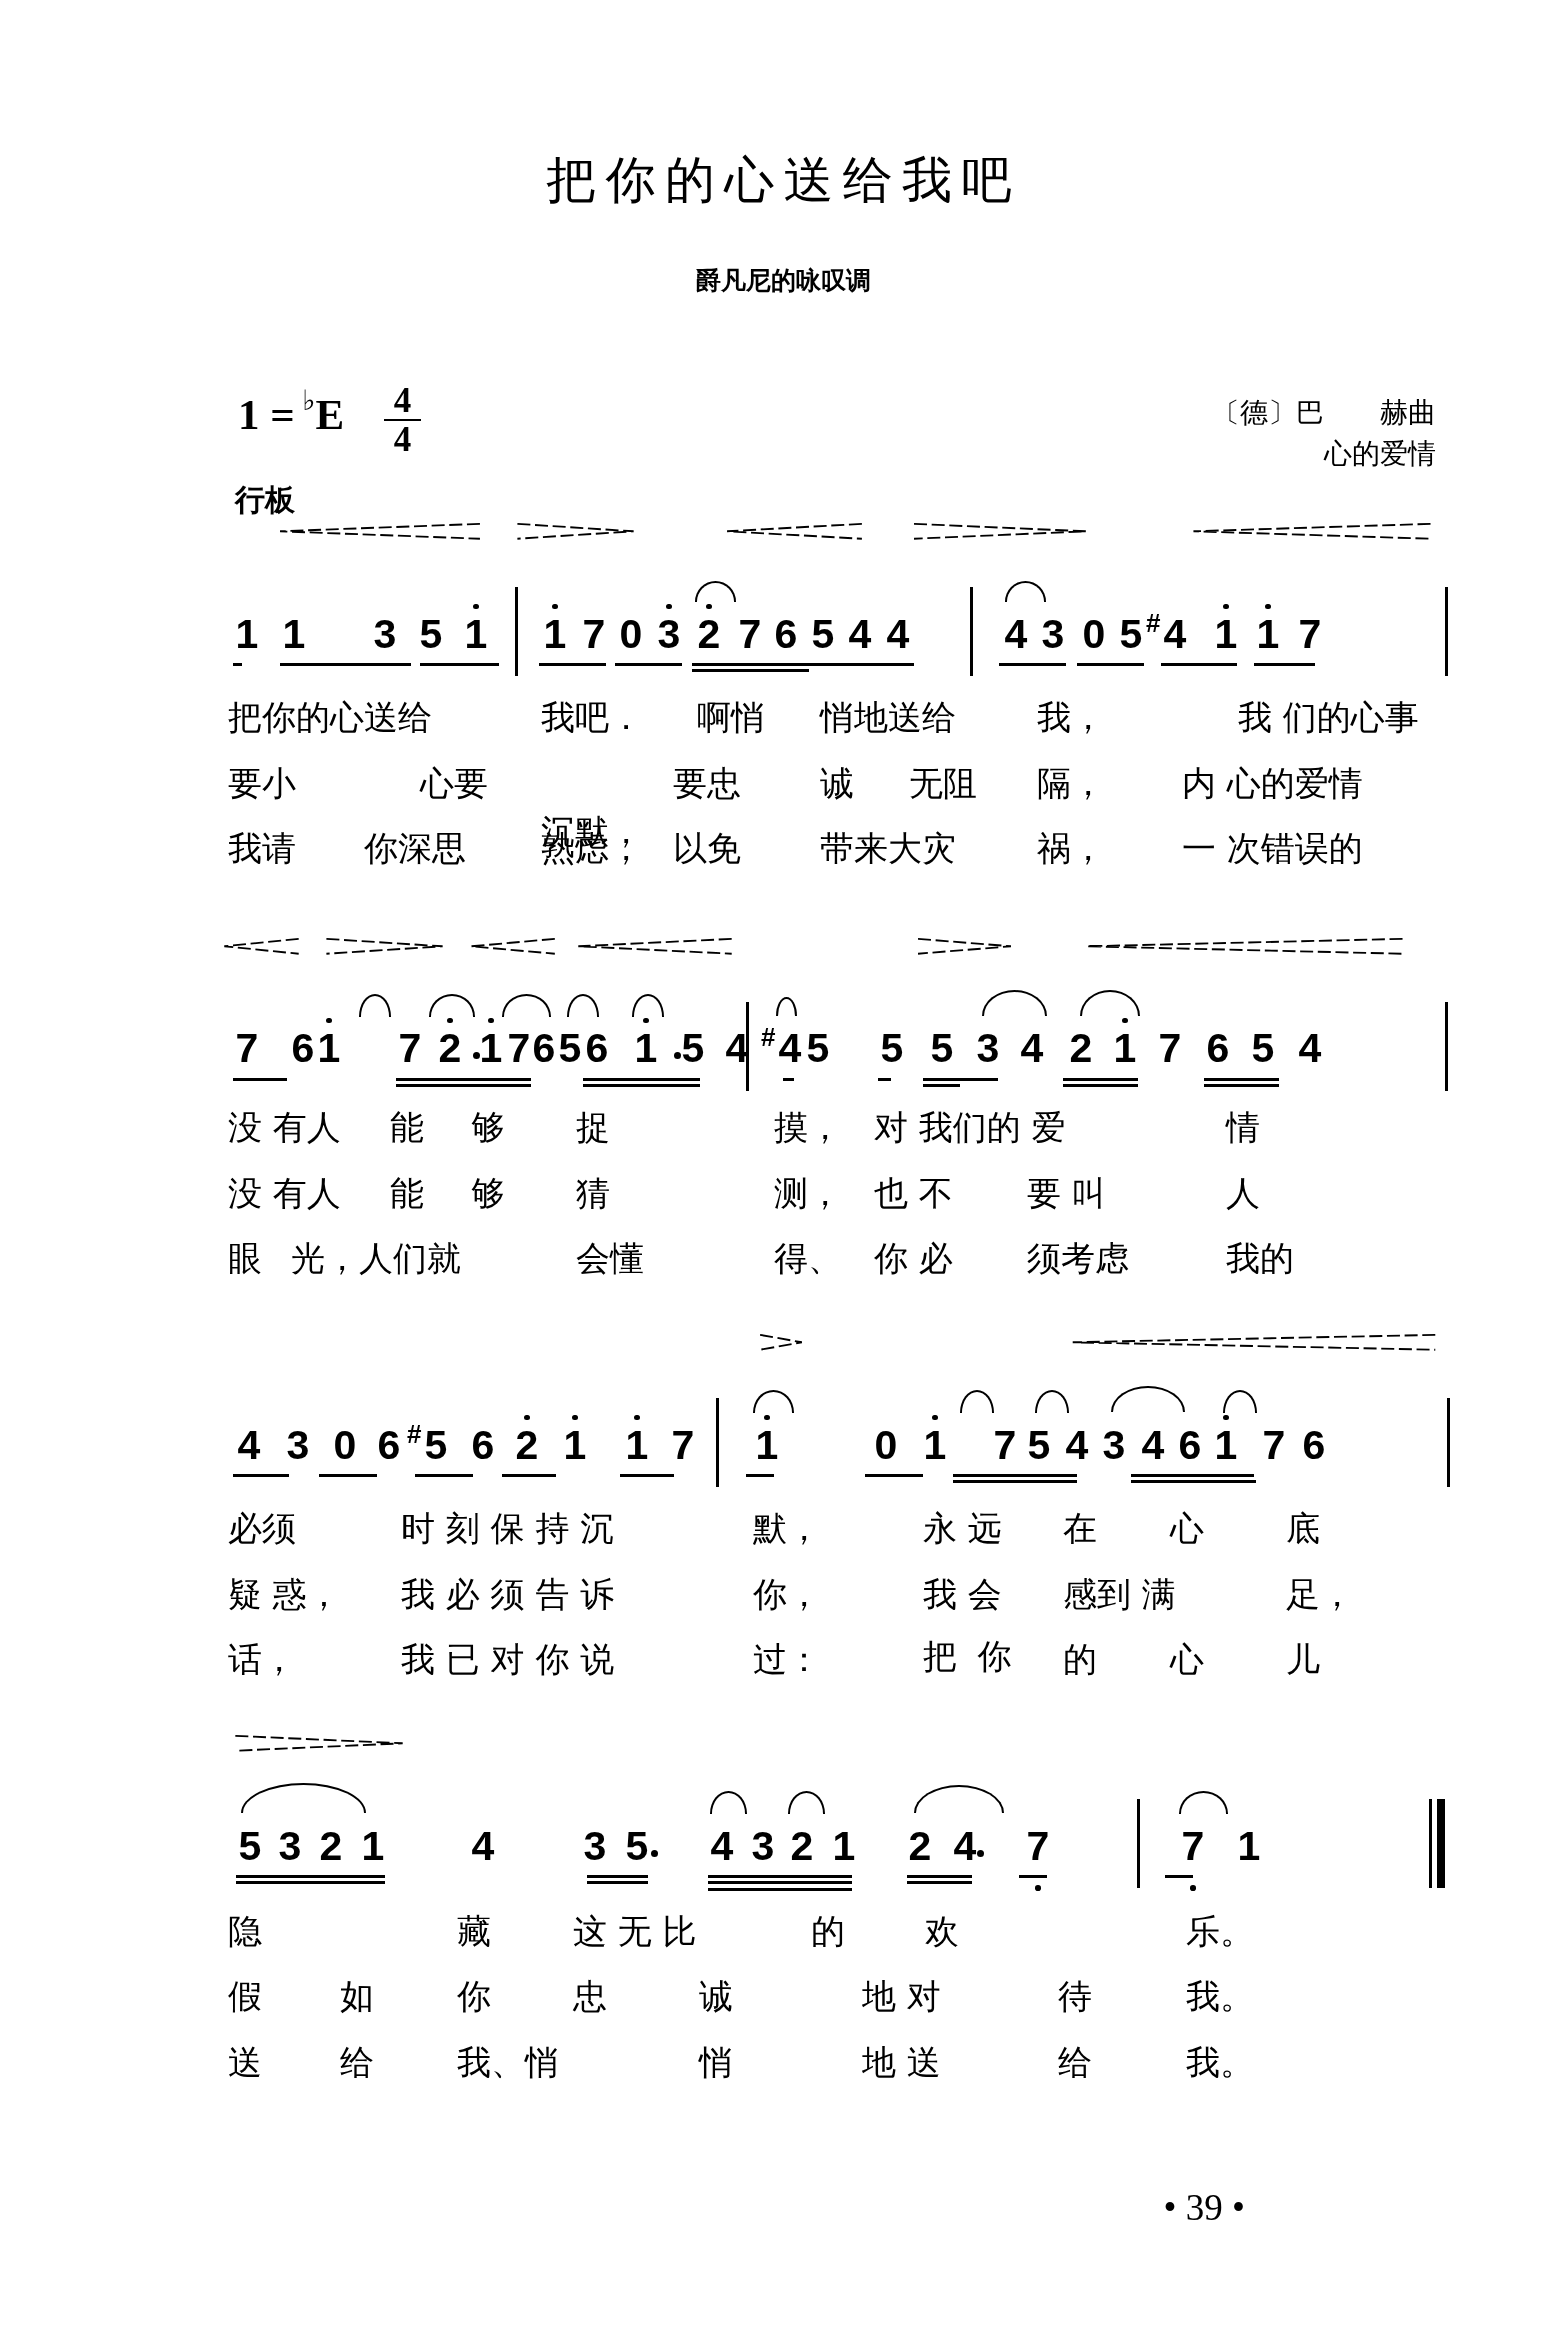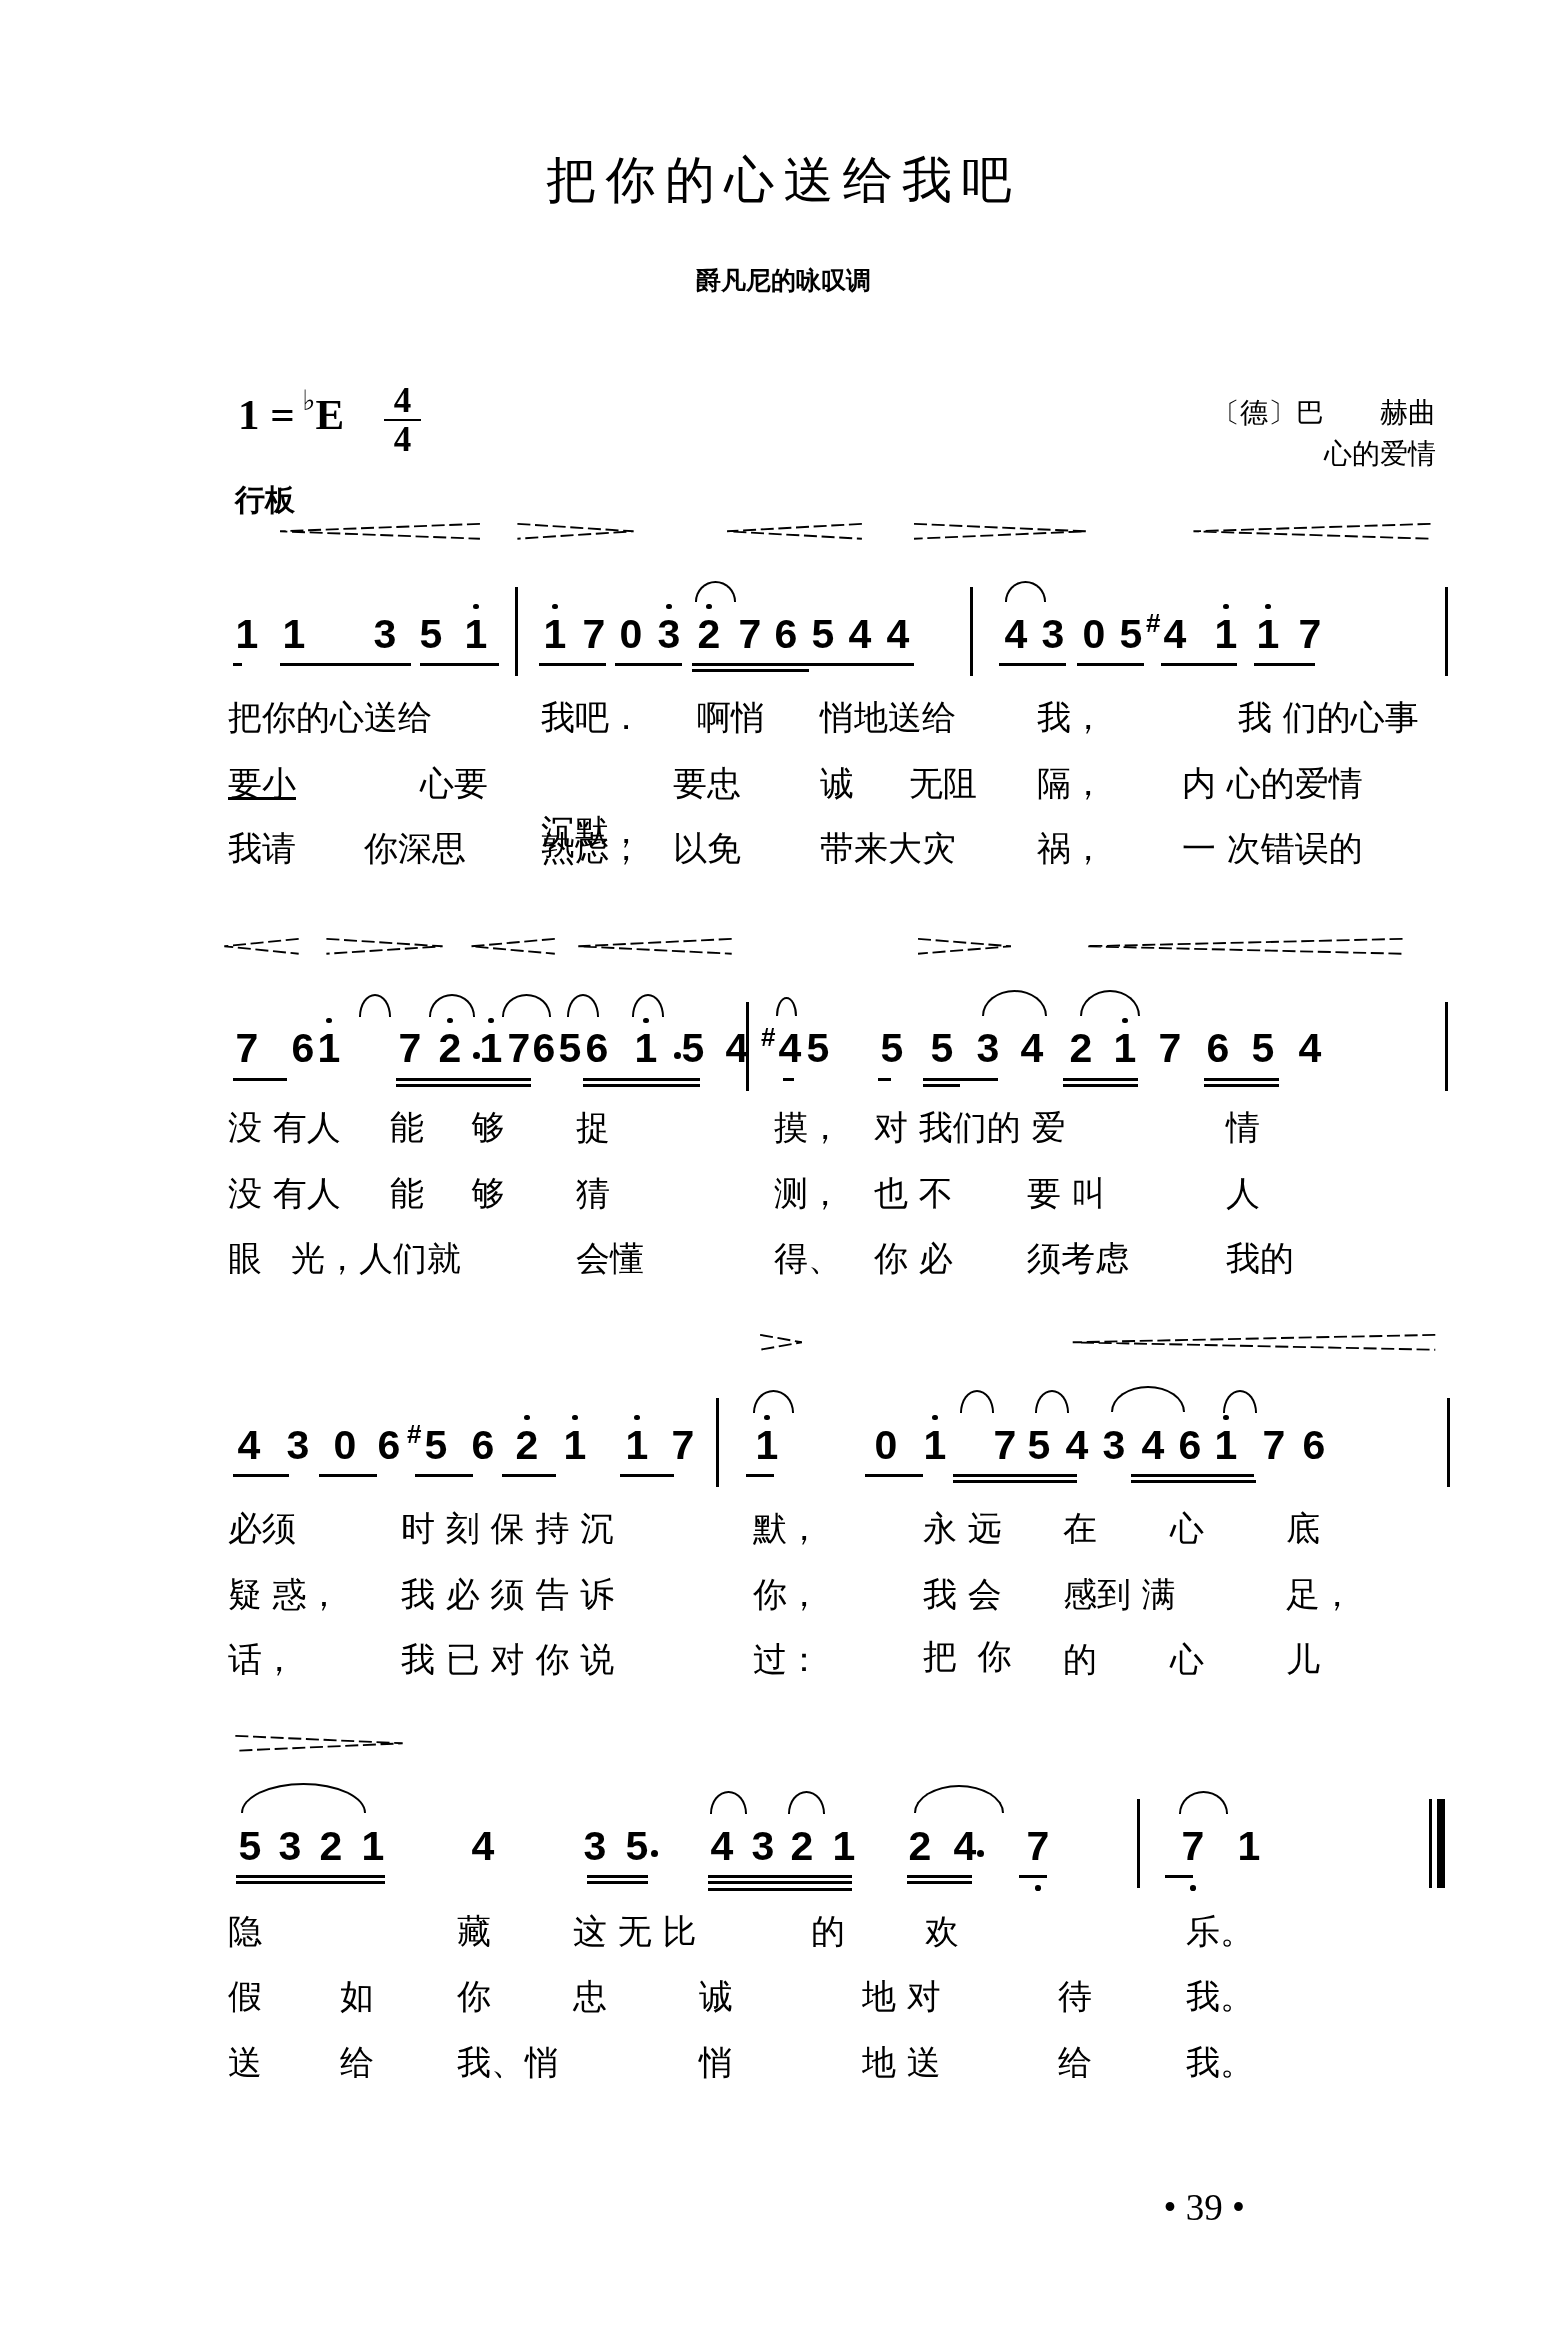--- a/index.html
+++ b/index.html
@@ -116,21 +116,21 @@
       <div class="bar" style="left: 970px; top: 587px; height: 89px;"></div>
       <div class="bar" style="left: 1445px; top: 587px; height: 89px;"></div>
       <div class="slur" style="left: 695px; top: 581px; width: 37px; height: 18.6px;"></div>
       <div class="slur" style="left: 1005px; top: 581px; width: 37px; height: 18.6px;"></div>
       <div class="lyric" style="left: 228px; top: 697px;">把你的心送给</div>
       <div class="lyric" style="left: 541px; top: 697px;">我吧．</div>
       <div class="lyric" style="left: 697px; top: 697px;">啊悄</div>
       <div class="lyric" style="left: 820px; top: 697px;">悄地送给</div>
       <div class="lyric" style="left: 1037px; top: 697px;">我，</div>
       <div class="lyric" style="left: 1238px; top: 697px;">我 们的心事</div>
-      <div class="lyric" style="left: 228px; top: 763px; text-decoration: underline;">要小</div>
+      <div class="lyric" style="left: 228px; top: 763px;">要小</div>
       <div class="lyric" style="left: 420px; top: 763px;">心要</div>
       <div class="lyric" style="left: 541px; top: 763px; margin-top: 48px;">沉默，</div>
       <div class="lyric" style="left: 673px; top: 763px;">要忠</div>
       <div class="lyric" style="left: 820px; top: 763px;">诚</div>
       <div class="lyric" style="left: 909px; top: 763px;">无阻</div>
       <div class="lyric" style="left: 1037px; top: 763px;">隔，</div>
       <div class="lyric" style="left: 1182px; top: 763px;">内 心的爱情</div>
       <div class="lyric" style="left: 228px; top: 828px;">我请</div>
       <div class="lyric" style="left: 364px; top: 828px;">你深思</div>
       <div class="lyric" style="left: 541px; top: 828px;">熟虑，</div>

